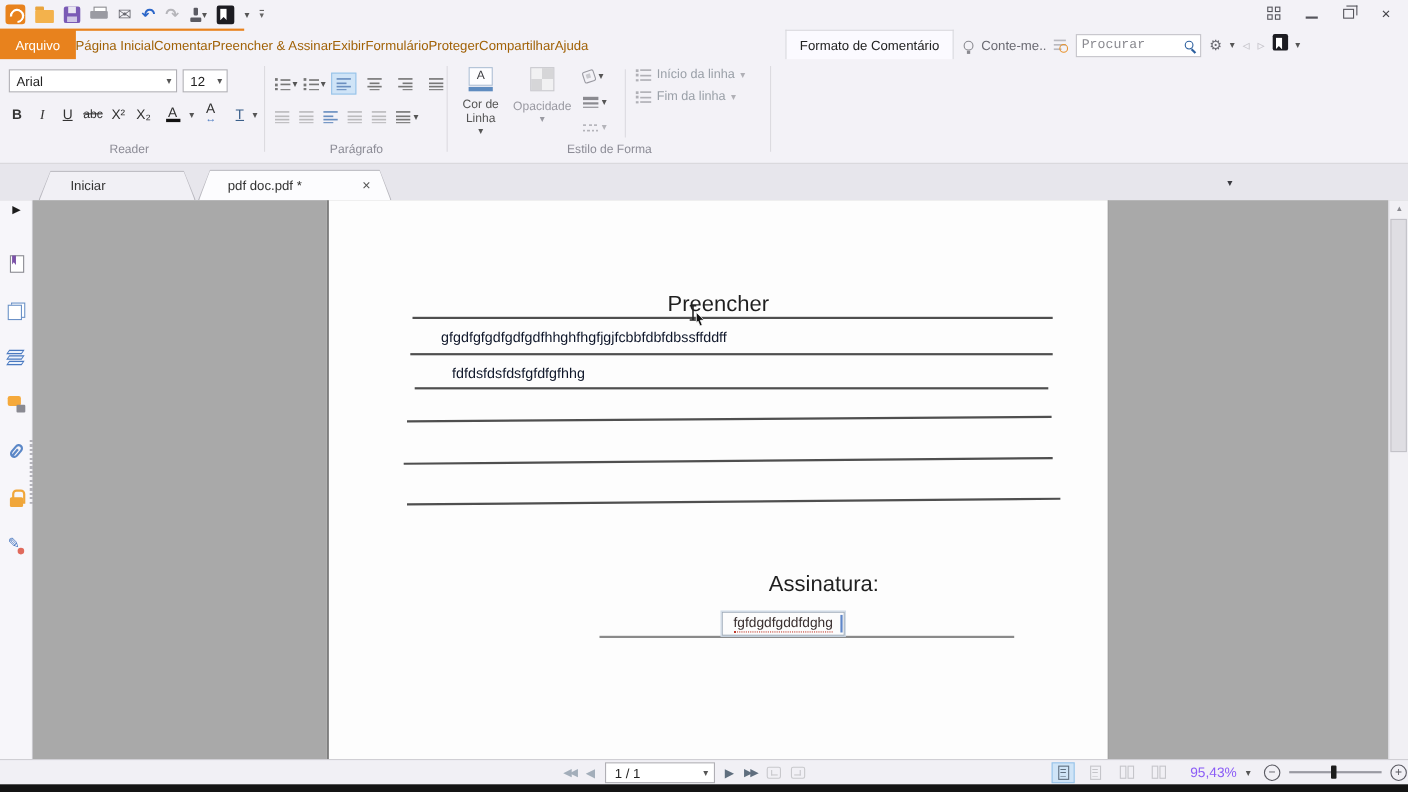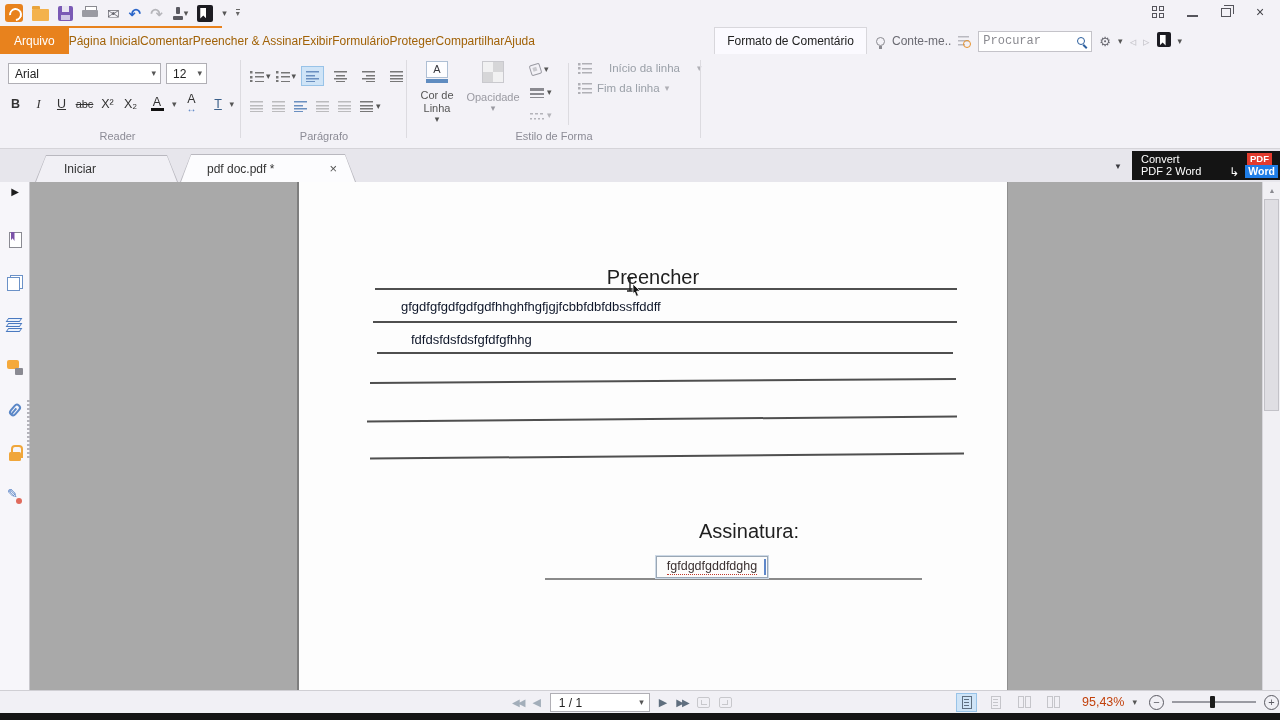--- a/index.html
+++ b/index.html
@@ -160,21 +160,21 @@
   #pagebox input { flex:1; border:none; outline:none; font-size:12px; color:#222; font-family:inherit; padding-left:8px; min-width:0; background:transparent; }
   .histico { width:13px; height:11px; border:1.4px solid #c8c8cc; border-radius:2px; position:relative; }
   .histico::after { content:""; position:absolute; left:3px; top:2px; width:5px; height:4px; border-left:1.4px solid #c8c8cc; border-bottom:1.4px solid #c8c8cc; }
   #zoomctrl { position:absolute; left:956px; top:1px; display:flex; align-items:center; gap:8px; height:20px; }
   .vmbtn { width:21px; height:19px; display:flex; align-items:center; justify-content:center; }
   .vm-page { width:10px; height:13px; border:1.3px solid; position:relative; }
   .vm-lines::after { content:""; position:absolute; left:1px; top:2px; width:5px; height:7px;
       background:repeating-linear-gradient(to bottom,currentColor 0 1px,transparent 1px 3px); }
   .vm-two { display:flex; gap:1px; }
   .vm-two i { width:6px; height:12px; border:1.3px solid; display:block; }
-  .zoomtxt { font-size:12.5px; color:#c2410c; }
+  .zoomtxt { font-size:12.5px; color:#8b5cf6; }
   .zcirc { width:15px; height:15px; border:1.4px solid #5a5a62; border-radius:50%; display:flex; align-items:center; justify-content:center; font-size:11px; color:#5a5a62; line-height:1; }
   .ztrack { width:84px; height:2px; background:#9a9aa2; position:relative; }
   .zthumb { position:absolute; left:38px; top:-5px; width:5px; height:12px; background:#1c1c1c; border-radius:1px; }
   #bottomedge { position:absolute; left:0; top:713px; width:1280px; height:7px; background:#141414; }
 
   .cursor-svg { position:absolute; left:326px; top:94px; }
 </style>
 </head>
 <body>
 
@@ -353,21 +353,21 @@
         <span class="ic-thick"></span>
         <span class="crt">▾</span>
       </span>
     <span class="smallcol-btn">
         <span class="ic-dash"></span>
         <span class="crt" style="color:#b4b4ba;">▾</span>
       </span>
   </div>
   <div class="vsep" style="left:568px;height:62px;top:9px;"></div>
   <div style="position:absolute;left:578px;top:8px;display:flex;flex-direction:column;gap:8px;">
-    <span style="display:flex;align-items:center;gap:17px;text-align:center;">
+    <span style="display:flex;align-items:center;gap:5px;text-align:center;">
       <span class="lineend-ico"></span>
       <span class="lineend-lbl">Início da linha</span>
       <span class="crt" style="color:#b0b0b6;">▾</span>
     </span>
     <span style="display:flex;align-items:center;gap:5px;">
       <span class="lineend-ico"></span>
       <span class="lineend-lbl">Fim da linha</span>
       <span class="crt" style="color:#b0b0b6;">▾</span>
     </span>
   </div>
@@ -381,27 +381,20 @@
       <span>Iniciar</span>
     </div>
   </div>
   <div class="dtab" style="left:180px;width:176px;height:28px;">
     <div class="dtab-inner" style="background:#fcfcfe;padding-left:26px;gap:44px;">
       <span>pdf doc.pdf *</span>
       <span style="margin-left:auto;margin-right:18px;color:#555;font-size:13px;">×</span>
     </div>
   </div>
   <span style="position:absolute;left:1114px;top:13px;font-size:8px;color:#3a3a40;">▼</span>
-  <div class="convert">
-    <span class="cv-l1">Convert</span>
-    <span class="cv-l2">PDF 2 Word</span>
-    <span class="cv-pdf">PDF</span>
-    <span class="cv-arrow">↳</span>
-    <span class="cv-word">Word</span>
-  </div>
 </div>
 
 <div id="main">
   <div id="sidebar">
     <span class="sbi" style="top:4px;font-size:10px;color:#1c1c1c;">▶</span>
     <span class="sbi" style="top:50px;">
         <span class="ico-bmpage"></span>
       </span>
     <span class="sbi" style="top:93px;">
         <span class="ico-pages"></span>

